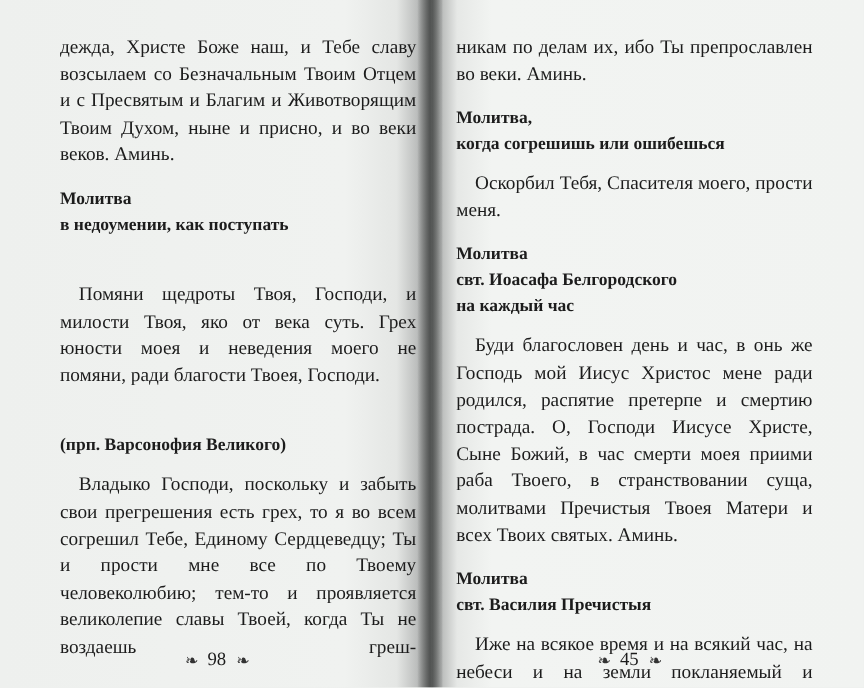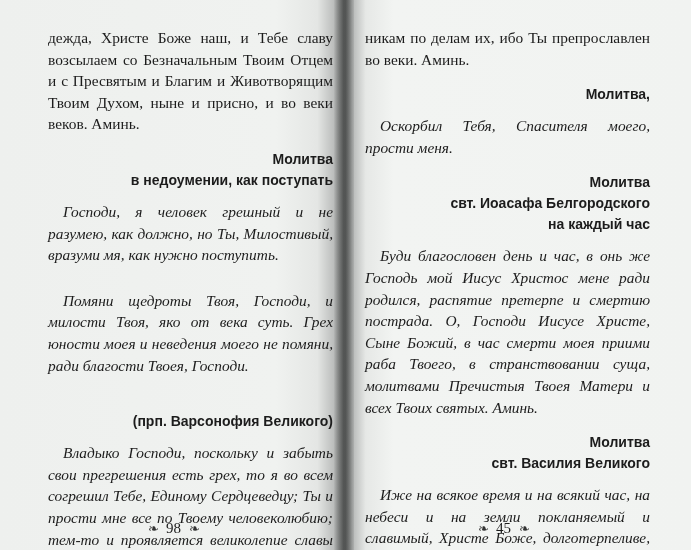--- a/index.html
+++ b/index.html
@@ -12,71 +12,70 @@
   .spread { position:absolute; left:0; top:0; width:691px; height:550px; display:flex; }
   .page { position:relative; height:550px; background:#f1f3f1; }
   .page.left { width:345px; background:linear-gradient(to right,#eef0ee 0%,#f0f2f0 80%,#e4e6e4 92%,#b9bbba 97%,#8a8c8b 100%); }
   .page.right { width:346px; background:linear-gradient(to right,#6d6f6e 0%,#b5b7b6 2%,#e6e8e6 6%,#f2f4f2 14%,#f1f3f1 100%); }
   .spine { position:absolute; left:334px; top:0; width:20px; height:550px;
     background:linear-gradient(to right,rgba(160,162,161,0.2),rgba(70,72,71,0.85) 50%,rgba(140,142,141,0.3)); }
   .text { position:absolute; font-size:15.4px; line-height:21.6px; }
   .left .text { left:48px; width:285px; top:27px; }
   .right .text { left:20px; width:285px; top:27px; }
   p { margin:0; text-align:justify; hyphens:none; }
-  p.ind { text-indent:15px;font-style:italic; }
+  p.ind { text-indent:15px; }
   p.last { text-align-last:left; }
   p.justall { text-align-last:justify; }
-  h3 { margin:0; font-size:14px; font-weight:bold; text-align:right; line-height:21px; font-family:Liberation Sans, sans-serif; }
+  h3 { margin:0; font-size:14px; font-weight:bold; text-align:left; line-height:21px; font-family:Liberation Serif, serif; }
   .gap-s { height:10px; }
   .gap-m { height:14px; }
   .folio { position:absolute; top:520px; font-size:15px; display:flex; align-items:center; gap:8px; }
   .left .folio { left:148px; }
   .right .folio { left:133px; }
   .orn { font-size:13px; color:#333; letter-spacing:-1px; }
 </style>
 </head>
 <body>
 
 <div class="spread">
 
   <div class="page left">
     <div class="text">
       <p class="last">дежда, Христе Боже наш, и Тебе славу воз­сылаем со Безначальным Твоим Отцем и с Пресвятым и Благим и Животворящим Твоим Духом, ныне и присно, и во веки ве­ков. Аминь.</p>
       <div class="gap-m"></div>
       <h3><span>Молитва</span><br><span>в недоумении, как поступать</span></h3>
       <div class="gap-s"></div>
-      <p class="ind last">Господи, я человек грешный и не разу­мею, как должно, но Ты, Милостивый, вра­зуми мя, как нужно поступить.</p>
       <div class="gap-m"></div>
       <div class="gap-s"></div>
       <p class="ind last">Помяни щедроты Твоя, Господи, и ми­лости Твоя, яко от века суть. Грех юности моея и неведения моего не помяни, ради благости Твоея, Господи.</p>
       <div class="gap-m"></div>
       <h3><br><span>(прп. Варсонофия Великого)</span></h3>
       <div class="gap-s"></div>
       <p class="ind justall">Владыко Господи, поскольку и забыть свои прегрешения есть грех, то я во всем согрешил Тебе, Единому Сердцеведцу; Ты и прости мне все по Твоему человеколю­бию; тем-то и проявляется великолепие славы Твоей, когда Ты не воздаешь греш-</p>
     </div>
     <div class="folio">
       <span class="orn">❧</span>
       <span>98</span>
       <span class="orn">❧</span>
     </div>
   </div>
 
   <div class="page right">
     <div class="text">
       <p class="last">никам по делам их, ибо Ты препрославлен во веки. Аминь.</p>
       <div class="gap-m"></div>
-      <h3><span>Молитва,</span><br></h3>
+      <h3><span>Молитва,</span><br><span>когда согрешишь или ошибешься</span></h3>
       <div class="gap-s"></div>
       <p class="ind last">Оскорбил Тебя, Спасителя моего, про­сти меня.</p>
       <div class="gap-m"></div>
       <h3><span>Молитва</span><br><span>свт. Иоасафа Белгородского</span><br><span>на каждый час</span></h3>
       <div class="gap-s"></div>
       <p class="ind last">Буди благословен день и час, в онь же Господь мой Иисус Христос мене ради ро­дился, распятие претерпе и смертию по­страда. О, Господи Иисусе Христе, Сыне Божий, в час смерти моея приими раба Твоего, в странствовании суща, молитвами Пречистыя Твоея Матери и всех Твоих свя­тых. Аминь.</p>
       <div class="gap-m"></div>
-      <h3><span>Молитва</span><br><span>свт. Василия Великого</span></h3>
+      <h3><span>Молитва</span><br><span>свт. Василия Пречистыя</span></h3>
       <div class="gap-s"></div>
       <p class="ind justall">Иже на всякое время и на всякий час, на небеси и на земли покланяемый и сла­вимый, Христе Боже, долготерпеливе, мно­гомилостиве, многоблагоутробне. Иже пра­ведныя любяй и грешныя милуяй. Иже вся</p>
     </div>
     <div class="folio">
       <span class="orn">❧</span>
       <span>45</span>
       <span class="orn">❧</span>
     </div>
   </div>
 

